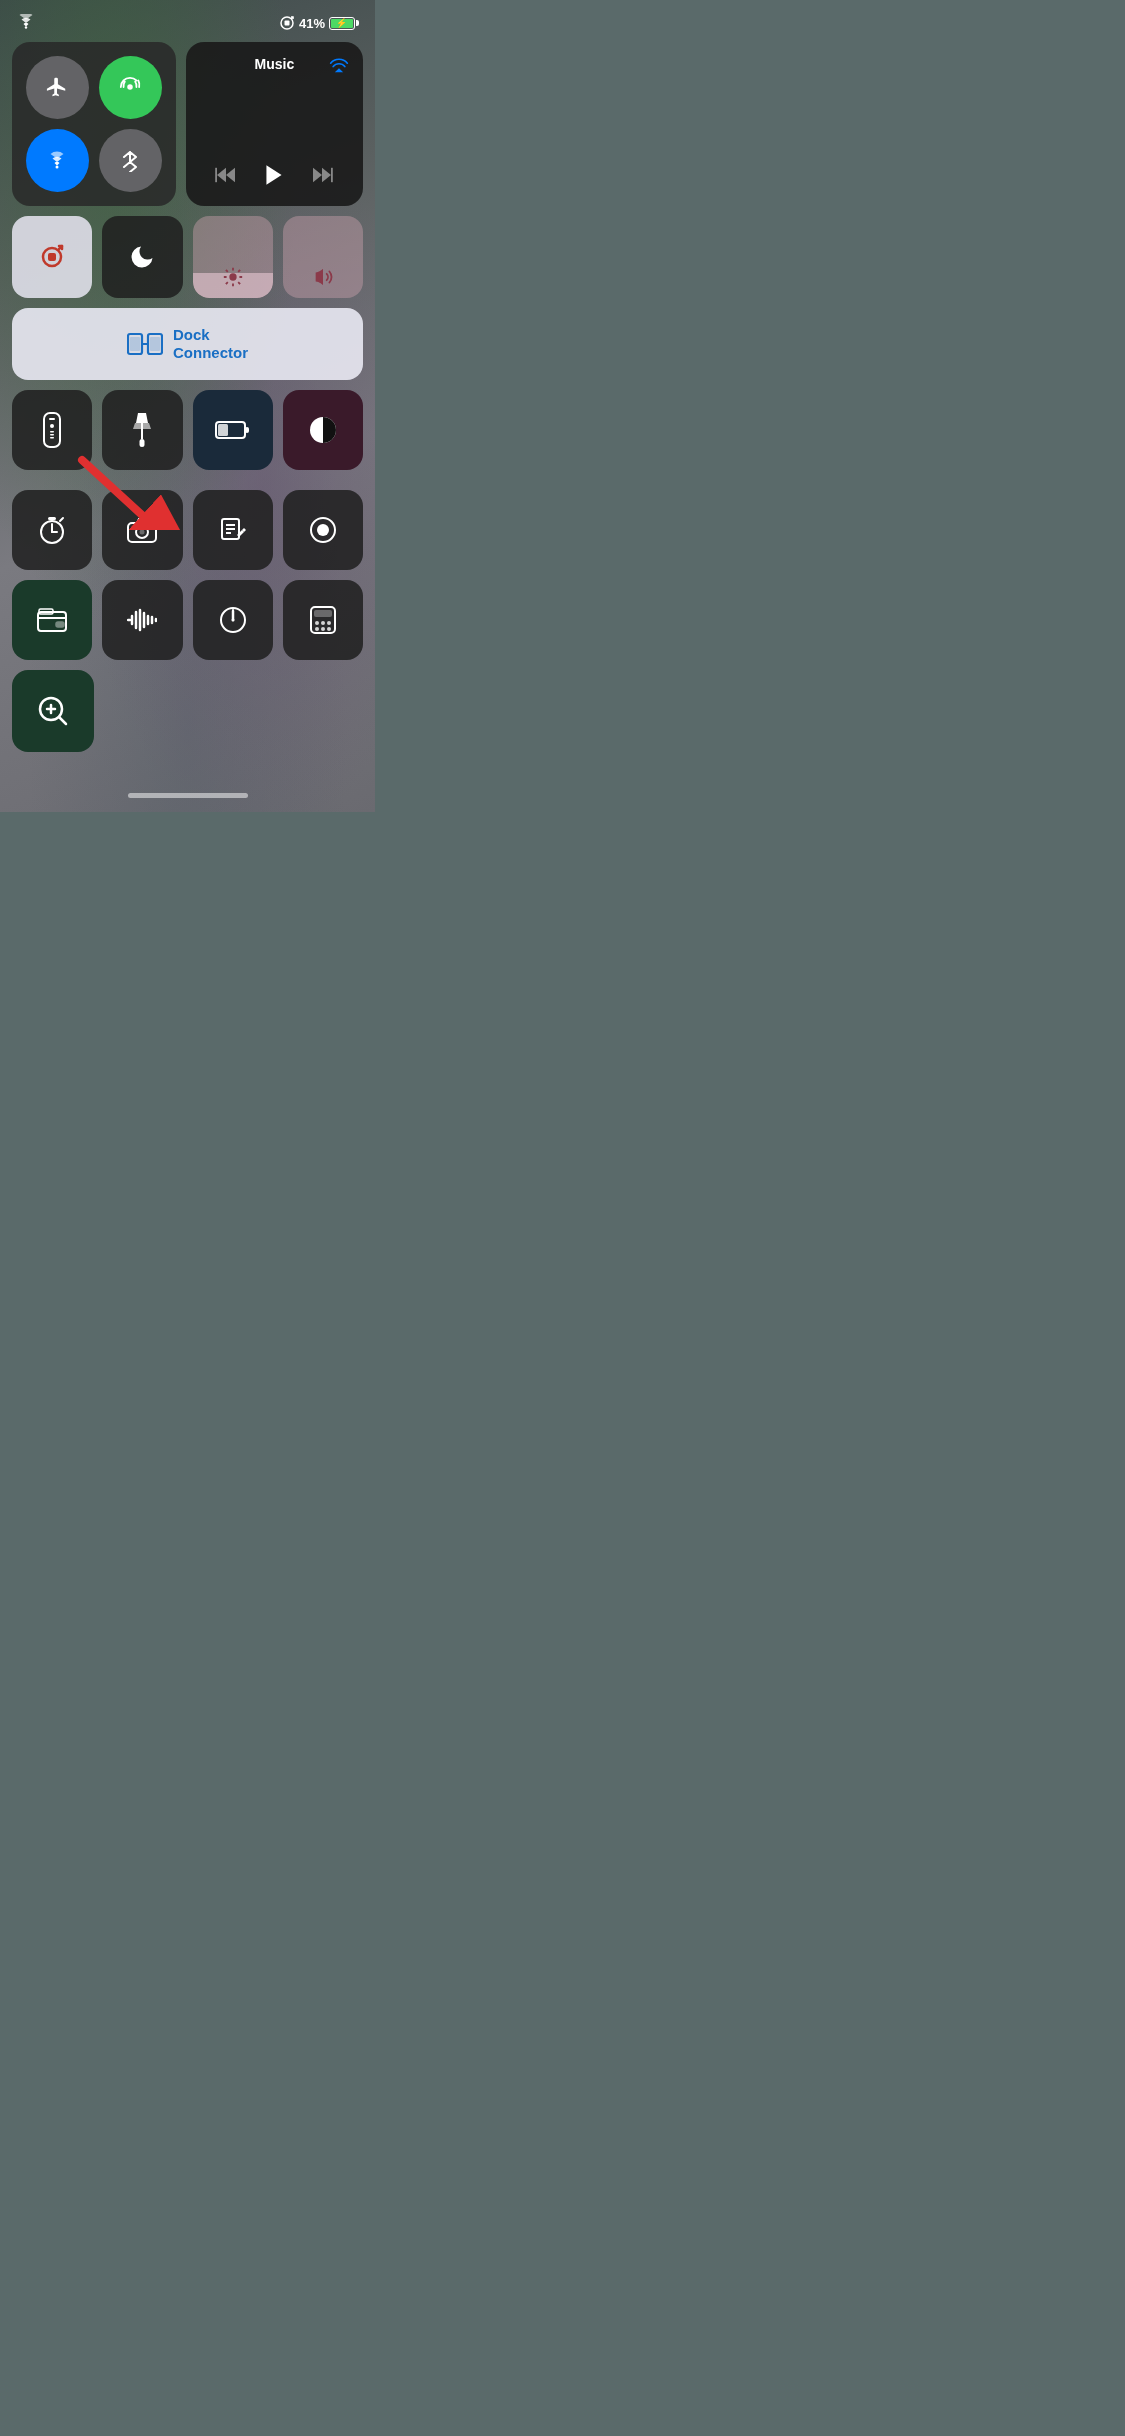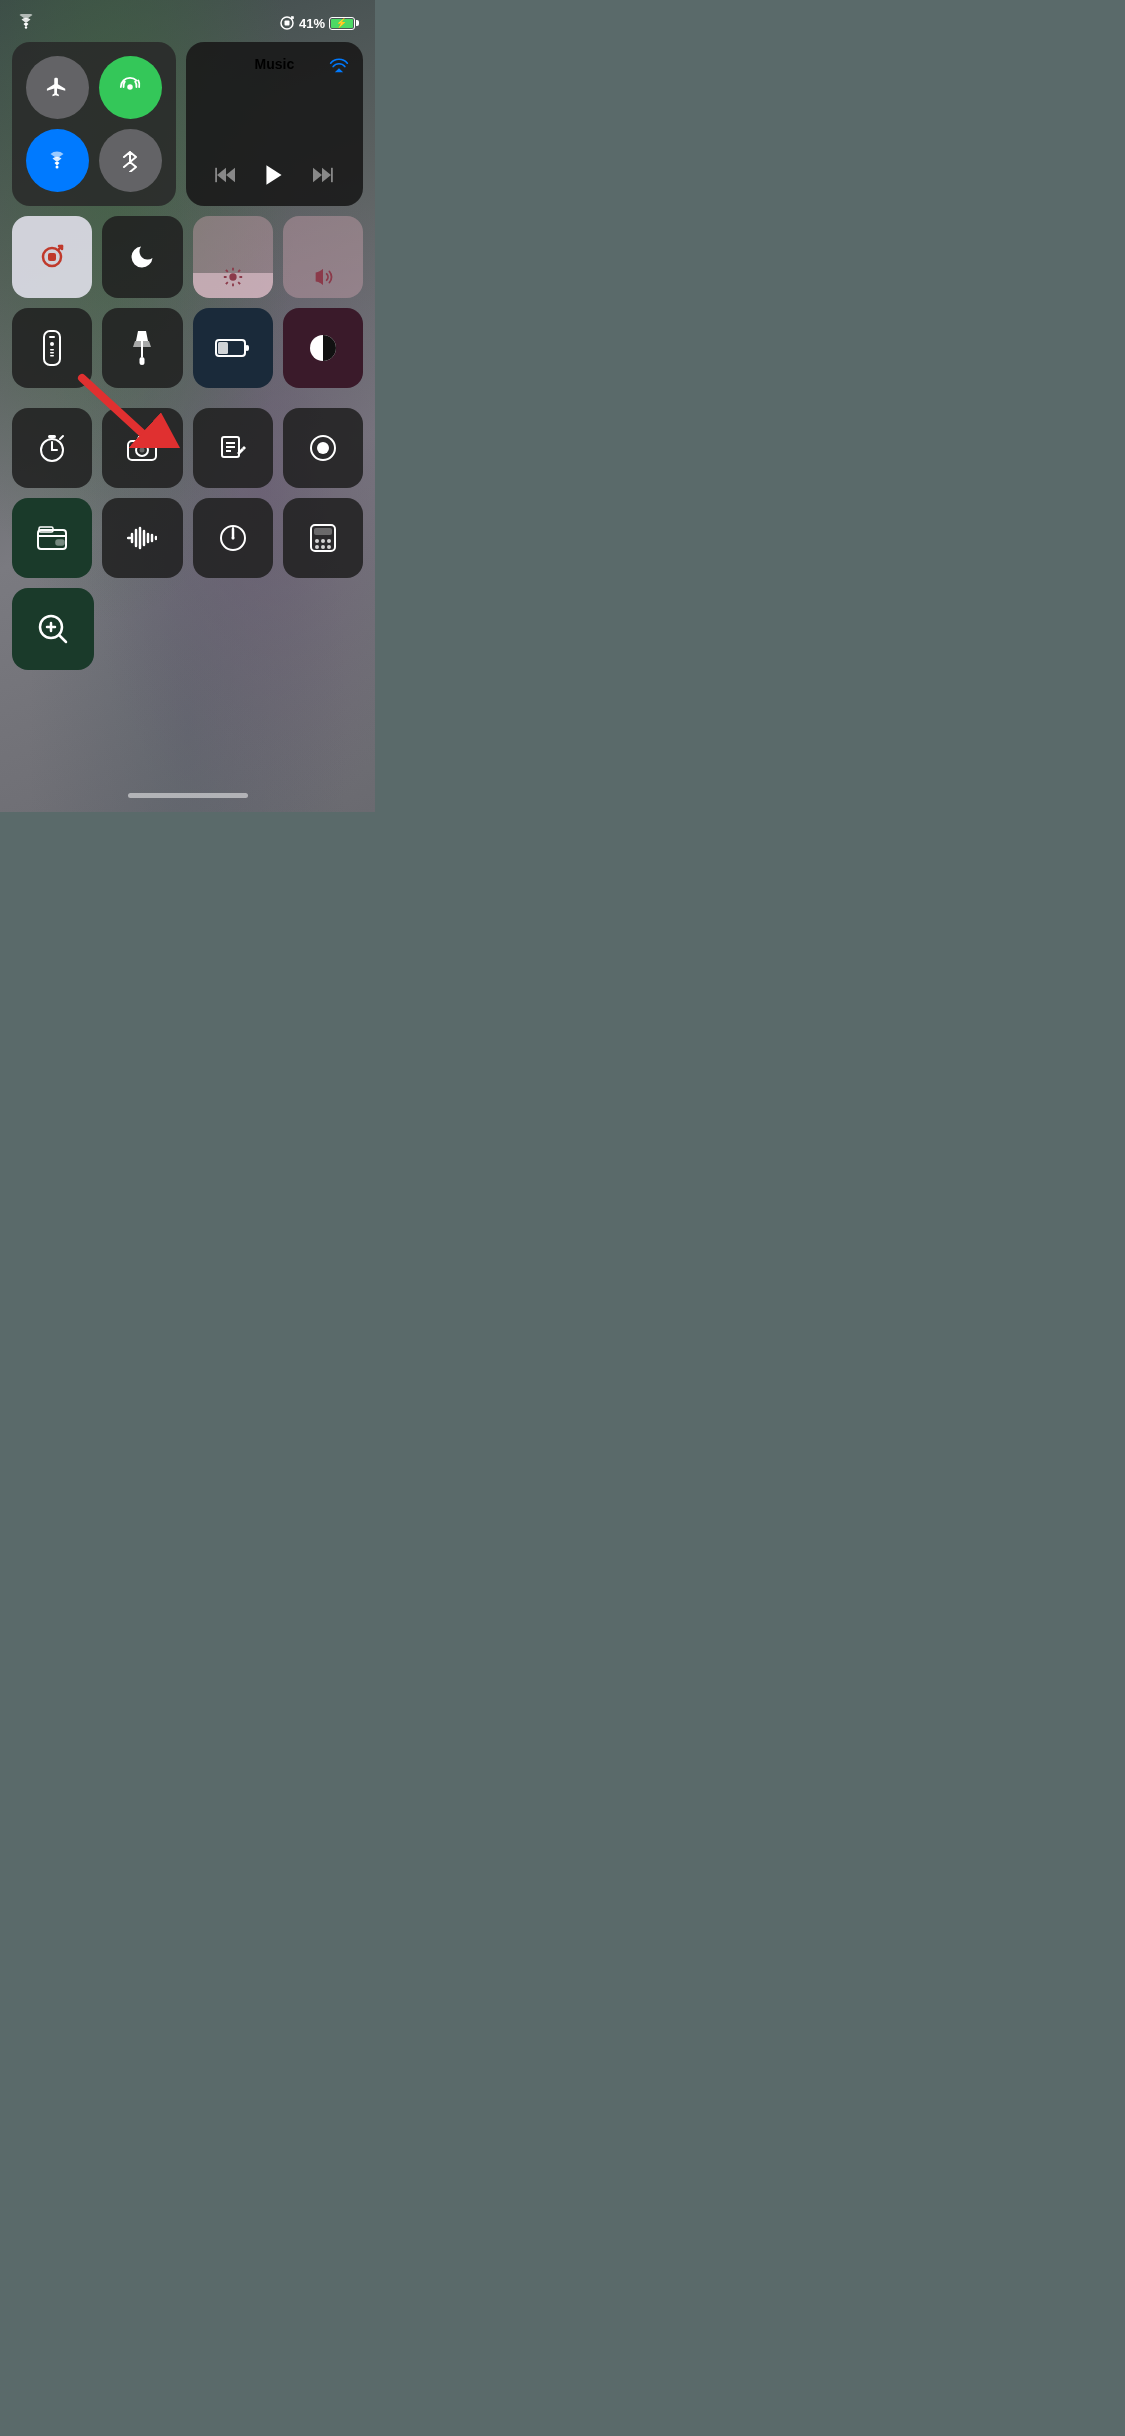--- a/index.html
+++ b/index.html
@@ -131,21 +131,21 @@
       position: relative;
     }
 
     .music-header {
       display: flex;
       justify-content: space-between;
       align-items: center;
     }
 
     .music-title {
-      color: #000000;
+      color: #ffffff;
       font-size: 14px;
       font-weight: 600;
       text-align: center;
       flex: 1;
     }
 
     .music-controls {
       display: flex;
       justify-content: center;
       align-items: center;
@@ -385,20 +385,35 @@
       <div style="flex:1;height:82px;max-width:82px;background:rgba(200,160,170,0.45);border-radius:16px;position:relative;overflow:hidden;display:flex;flex-direction:column;align-items:center;justify-content:flex-end;padding-bottom:10px;">
         <div style="position:absolute;bottom:0;left:0;right:0;height:0%;background:rgba(220,190,200,0.7);border-radius:0 0 16px 16px;"></div>
         <svg width="22" height="22" viewBox="0 0 24 24" fill="#8b3a4a" style="position:relative;z-index:1;">
           <path d="M12 3 C12 3 8 7 4 7 L4 17 C8 17 12 21 12 21 Z" fill="#8b3a4a"></path>
           <path d="M16 8.5 A5 5 0 0 1 16 15.5" stroke="#8b3a4a" stroke-width="2" fill="none" stroke-linecap="round"></path>
           <path d="M19 6 A9 9 0 0 1 19 18" stroke="#8b3a4a" stroke-width="2" fill="none" stroke-linecap="round"></path>
         </svg>
       </div>
     </div>
 
+    <div class="row-flex" style="height:72px;">
+      <div class="dock-connector-btn">
+        <svg width="36" height="28" viewBox="0 0 36 28" fill="none">
+          <rect x="1" y="4" width="14" height="20" rx="2" stroke="#1a6fc4" stroke-width="2.2" fill="none"></rect>
+          <rect x="3" y="7" width="10" height="14" rx="1" fill="#1a6fc4" opacity="0.2"></rect>
+          <rect x="21" y="4" width="14" height="20" rx="2" stroke="#1a6fc4" stroke-width="2.2" fill="none"></rect>
+          <rect x="23" y="7" width="10" height="14" rx="1" fill="#1a6fc4" opacity="0.2"></rect>
+          <line x1="15" y1="14" x2="21" y2="14" stroke="#1a6fc4" stroke-width="2"></line>
+        </svg>
+        <div style="display:flex;flex-direction:column;align-items:flex-start;">
+          <span class="dock-label">Dock</span>
+          <span class="dock-label">Connector</span>
+        </div>
+      </div>
+    </div>
 
     <div class="row-flex" style="gap:10px;">
 
       <div class="icon-btn">
         <svg width="22" height="36" viewBox="0 0 22 36" fill="white">
           <rect x="3" y="1" width="16" height="34" rx="6" stroke="white" stroke-width="2" fill="none"></rect>
           <rect x="8" y="6" width="6" height="2" rx="1" fill="white"></rect>
           <circle cx="11" cy="14" r="2" fill="white"></circle>
           <rect x="9" y="19" width="4" height="1.5" rx="0.75" fill="white"></rect>
           <rect x="9" y="22" width="4" height="1.5" rx="0.75" fill="white"></rect>

